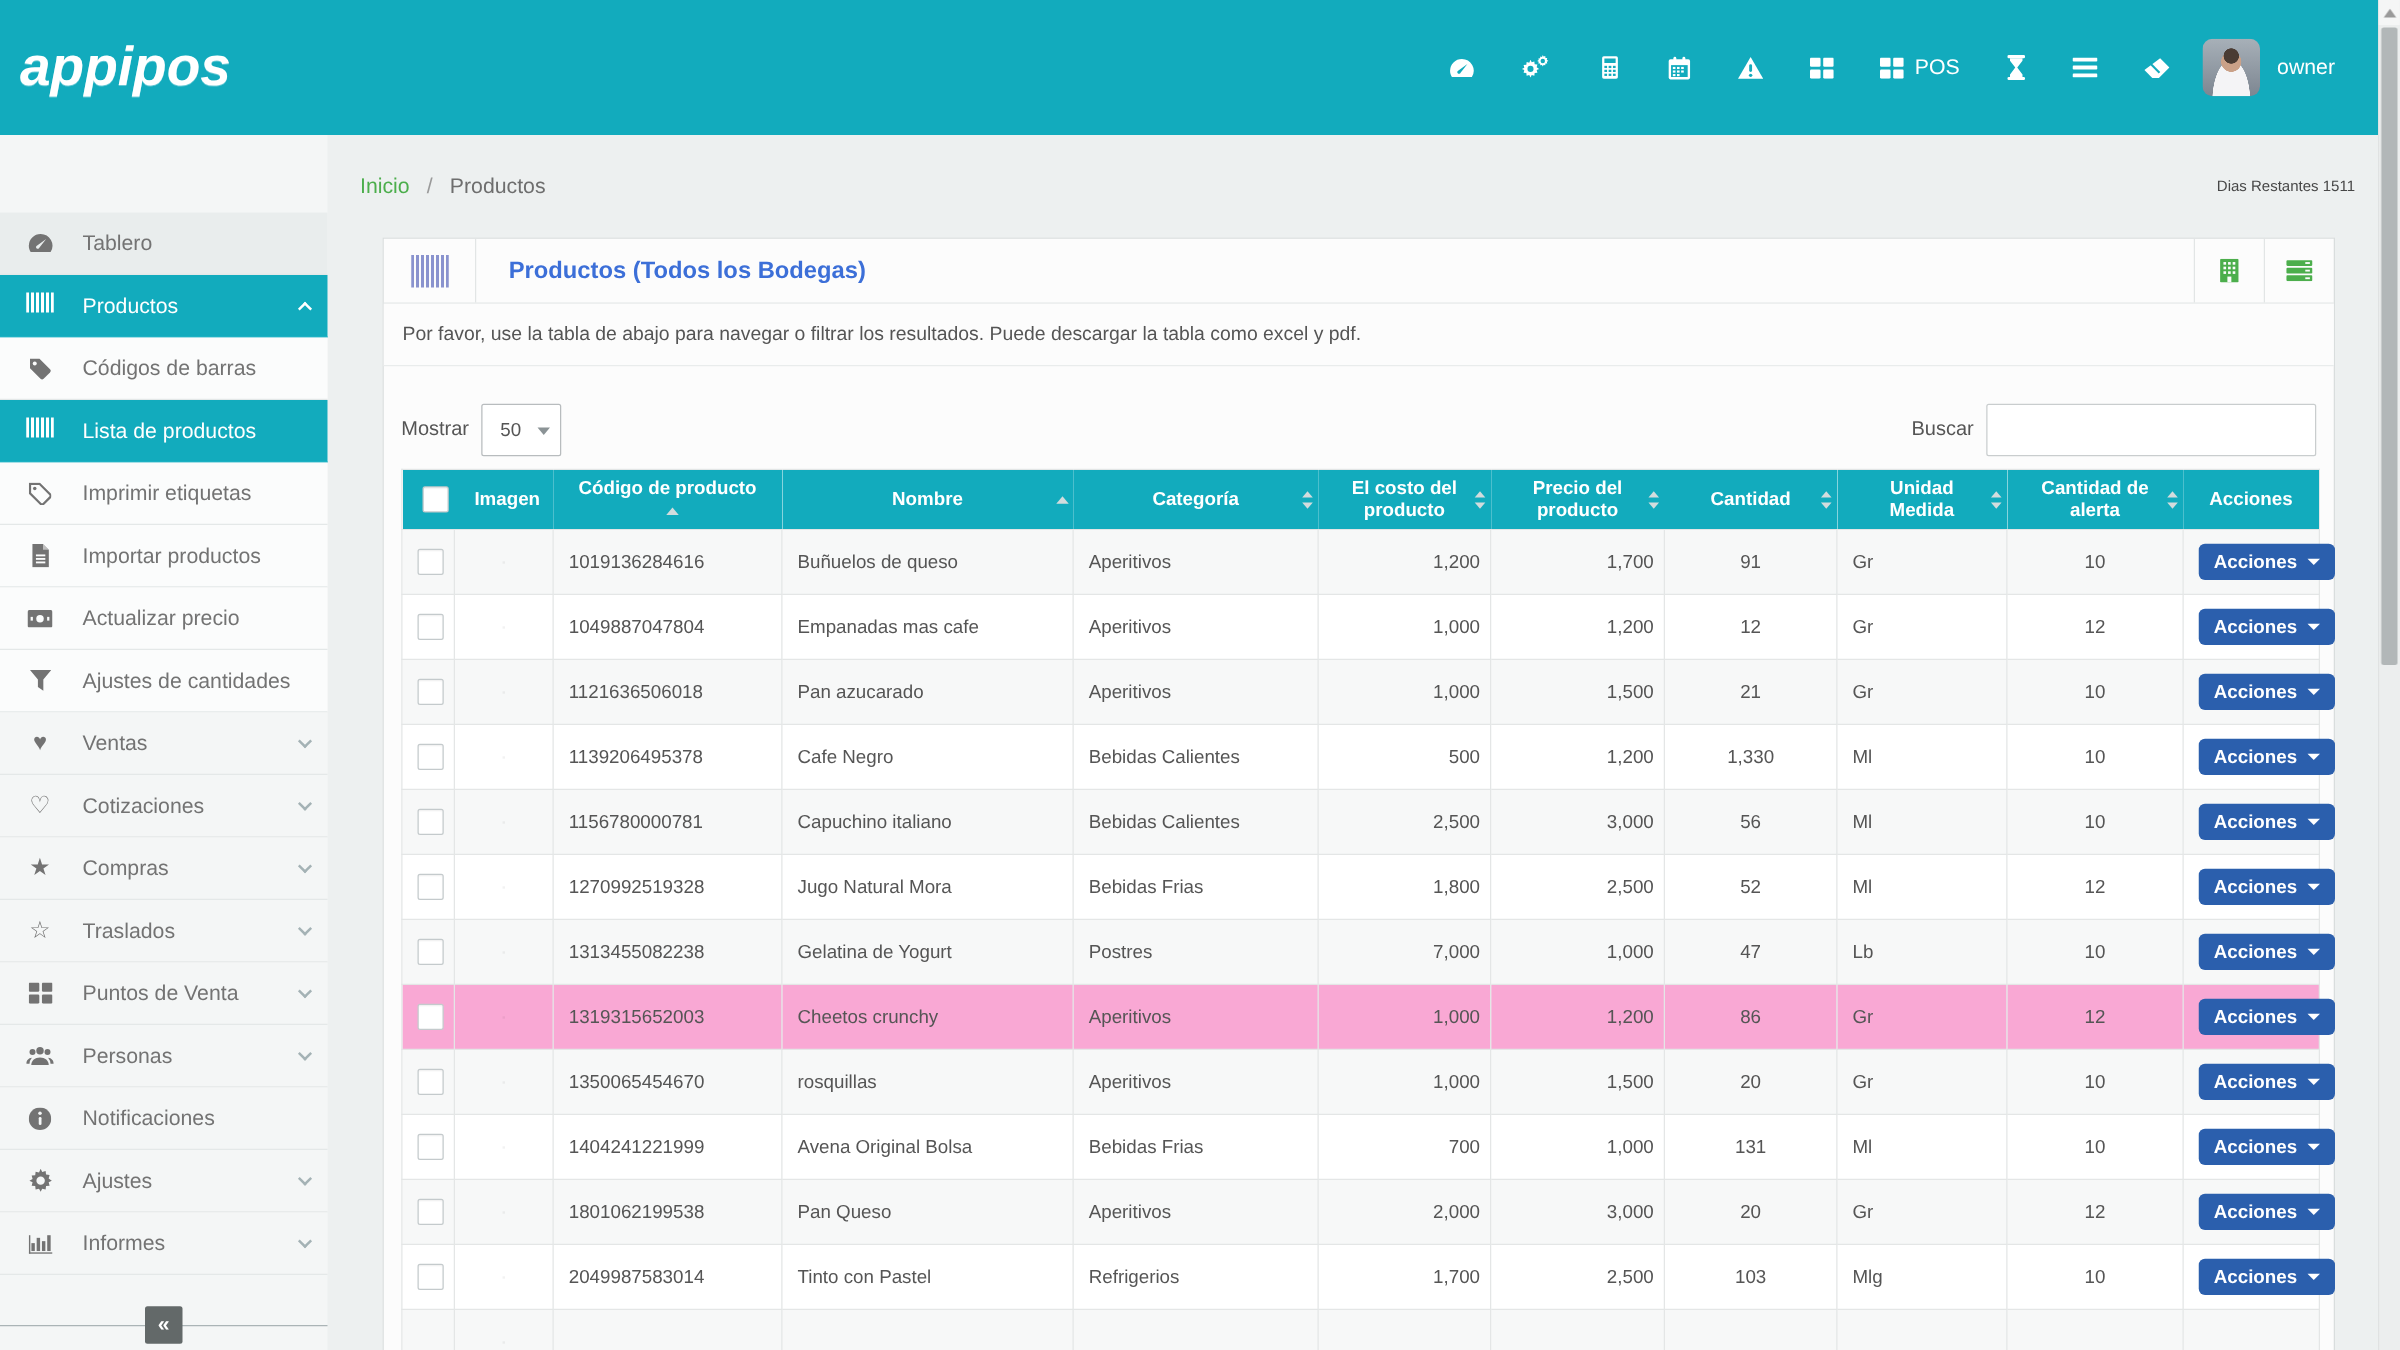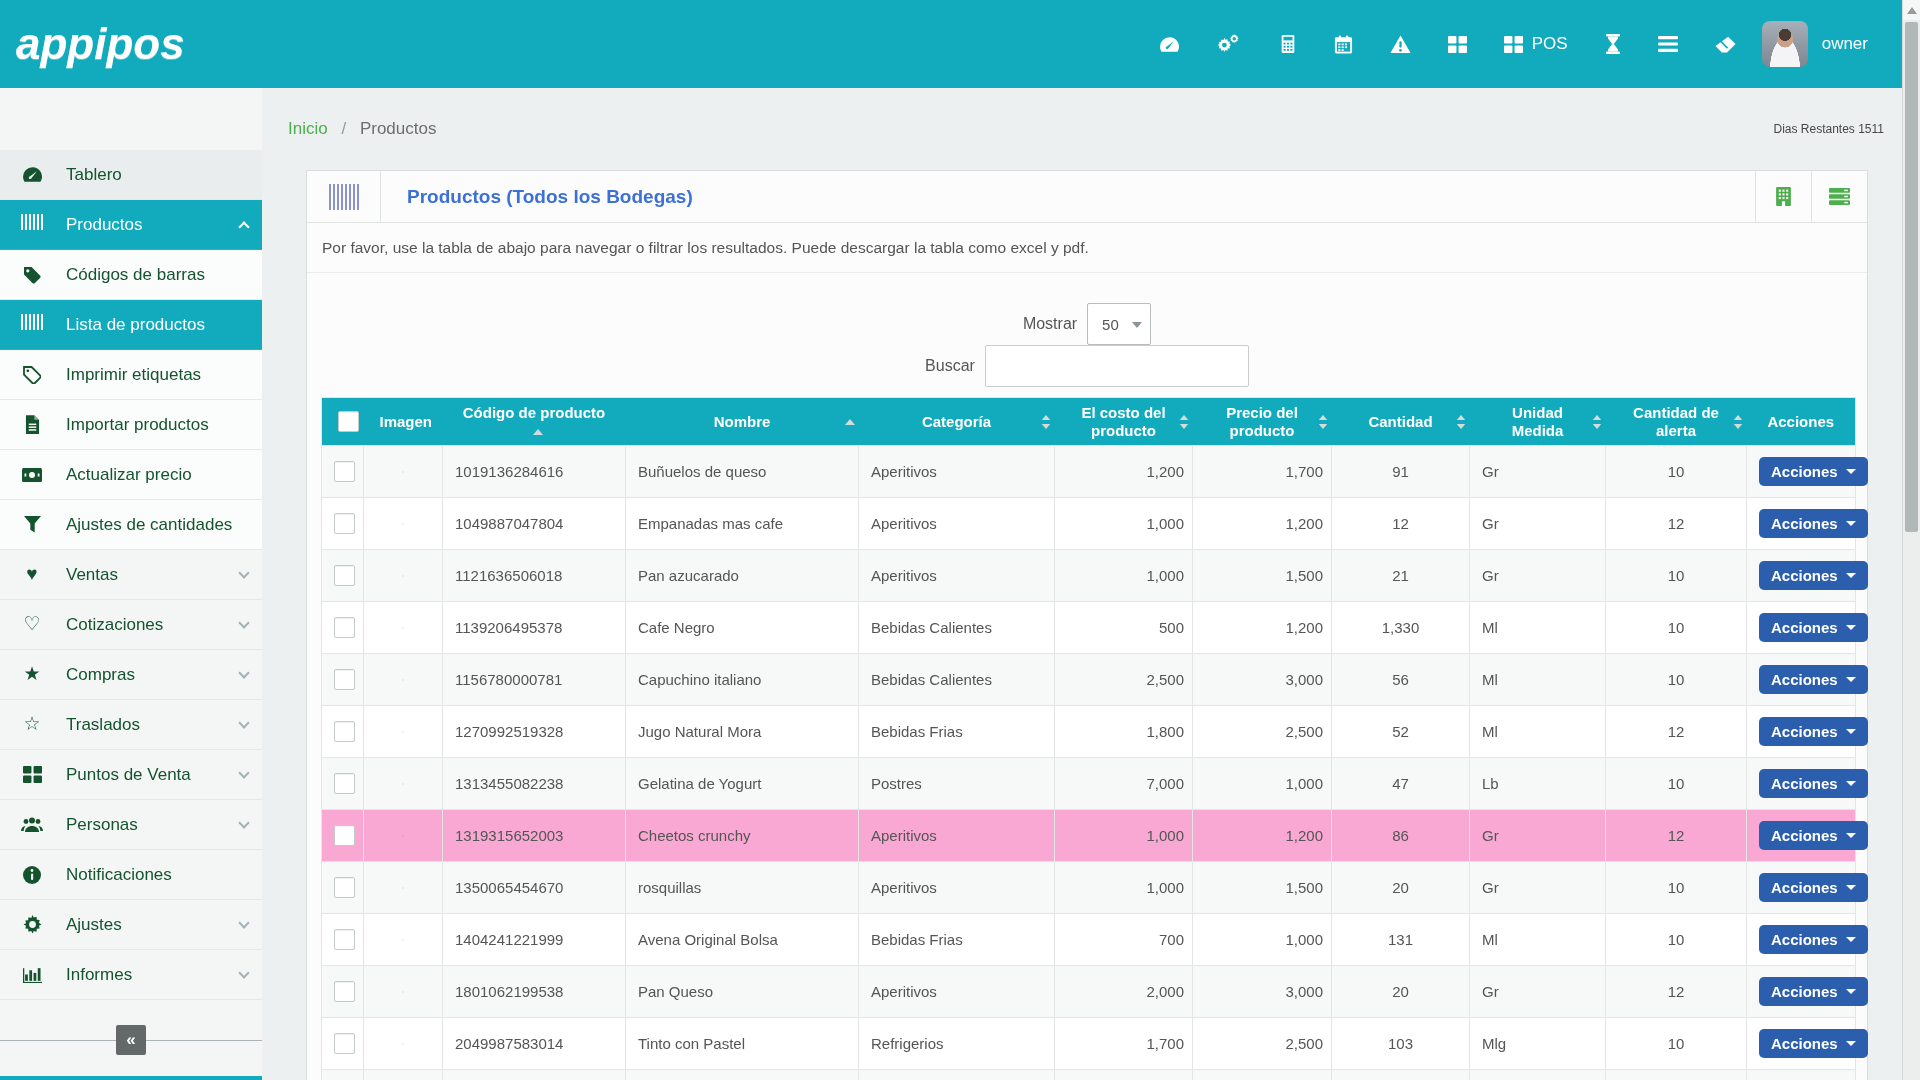--- a/index.html
+++ b/index.html
@@ -1,20 +1,20 @@
 <!DOCTYPE html>
 <html><head>
 <meta charset="utf-8">
 <style>
   * { margin:0; padding:0; box-sizing:border-box; }
   html,body { width:1920px; height:1080px; overflow:hidden; }
   body { font-family:"Liberation Sans", sans-serif; background:#edf0f0; }
 
   
-  .navbar { height:88px; background:#12abbd; display:flex; align-items:center;
+  .navbar { height:108px; background:#12abbd; display:flex; align-items:center;
             justify-content:space-between; padding:0 52px 0 16px; }
   .logo { color:#fff; font-size:44px; font-weight:800; font-style:italic;
           letter-spacing:0; text-shadow:0 1px 0 rgba(255,255,255,.35); }
   .nav-right { display:flex; align-items:center; color:#fff; }
   .nav-btn { display:flex; align-items:center; margin-left:37px; cursor:pointer; color:#fff; }
   .nav-btn .icon { --hole:#12abbd; }
   .nav-lbl { font-size:17px; margin-left:9px; }
   .icon svg { display:block; fill:currentColor; }
   .glyph { font-size:19px; line-height:1; }
   .avatar { width:46px; height:46px; border-radius:8px; margin-left:26px; cursor:pointer;
@@ -26,21 +26,21 @@
   .username { font-size:17px; margin-left:14px; color:#fff; }
 
   
   .layout { display:flex; height:992px; }
 
   
   .sidebar { width:262px; background:#f4f6f6; position:relative; flex:none; }
   .sidebar::after { content:""; position:absolute; left:0; right:0; bottom:0; height:4px; background:#12abbd; }
   .side-list { list-style:none; margin-top:62px; }
   .side-item { height:50px; display:flex; align-items:center; padding:0 14px 0 18px;
-               border-bottom:1px solid #e4e8e8; color:#14532d; font-size:17px;
+               border-bottom:1px solid #e4e8e8; color:#737373; font-size:17px;
                cursor:pointer; background:#f4f6f6; }
   .side-item .icon { --hole:#f4f6f6; }
   .side-item.top { background:#e9eded; }
   .side-item.top .icon { --hole:#e9eded; }
   .side-item.sub { background:#fbfcfc; }
   .side-item.sub .icon { --hole:#fbfcfc; }
   .side-item.active { background:#12abbd; color:#fff; border-bottom-color:#21b4c5; }
   .side-item.active .icon { --hole:#12abbd; }
   .icon-box { width:28px; display:flex; justify-content:center; flex:none; }
   .side-label { margin-left:20px; flex:1; white-space:nowrap; }
@@ -70,21 +70,21 @@
                background:repeating-linear-gradient(90deg, currentColor 0 2px, transparent 2px 4px); }
   .i-barcode.big { width:30px; height:26px; color:#8a93ce; }
   .panel-title { color:#3c6fd8; font-size:19px; font-weight:bold; padding-left:26px; }
   .head-spacer { flex:1; }
   .tool-cell { width:56px; align-self:stretch; display:flex; align-items:center; justify-content:center;
                border-left:1px solid #e2e5e5; color:#4cae4c; cursor:pointer; }
   .tool-cell .icon { --hole:#fcfcfc; }
   .panel-info { height:50px; display:flex; align-items:center; padding:0 15px;
                 border-bottom:1px solid #e9ecec; color:#555; font-size:15.5px; background:#fcfcfc; }
 
-  .controls { display:flex; justify-content:space-between; align-items:center; padding:30px 14px 8px;flex-direction:column; }
+  .controls { display:flex; justify-content:space-between; align-items:center; padding:30px 14px 8px; }
   .ctl-left, .ctl-right { display:flex; align-items:center; }
   .ctl-label { font-size:16px; color:#555; }
   .select-box { width:64px; height:42px; background:#fff; border:1px solid #b8bcbe; border-radius:2px;
                 margin-left:10px; display:flex; align-items:center; padding-left:14px; position:relative;
                 cursor:pointer; font-size:15px; color:#555; }
   .select-caret { position:absolute; right:8px; top:50%; margin-top:-2px; width:0; height:0;
                   border-left:5px solid transparent; border-right:5px solid transparent;
                   border-top:6px solid #8b9396; }
   .search-input { width:264px; height:42px; border:1px solid #c9cdce; border-radius:2px; margin-left:10px;
                   background:#fff; font-size:16px; padding:0 10px; outline:none;

